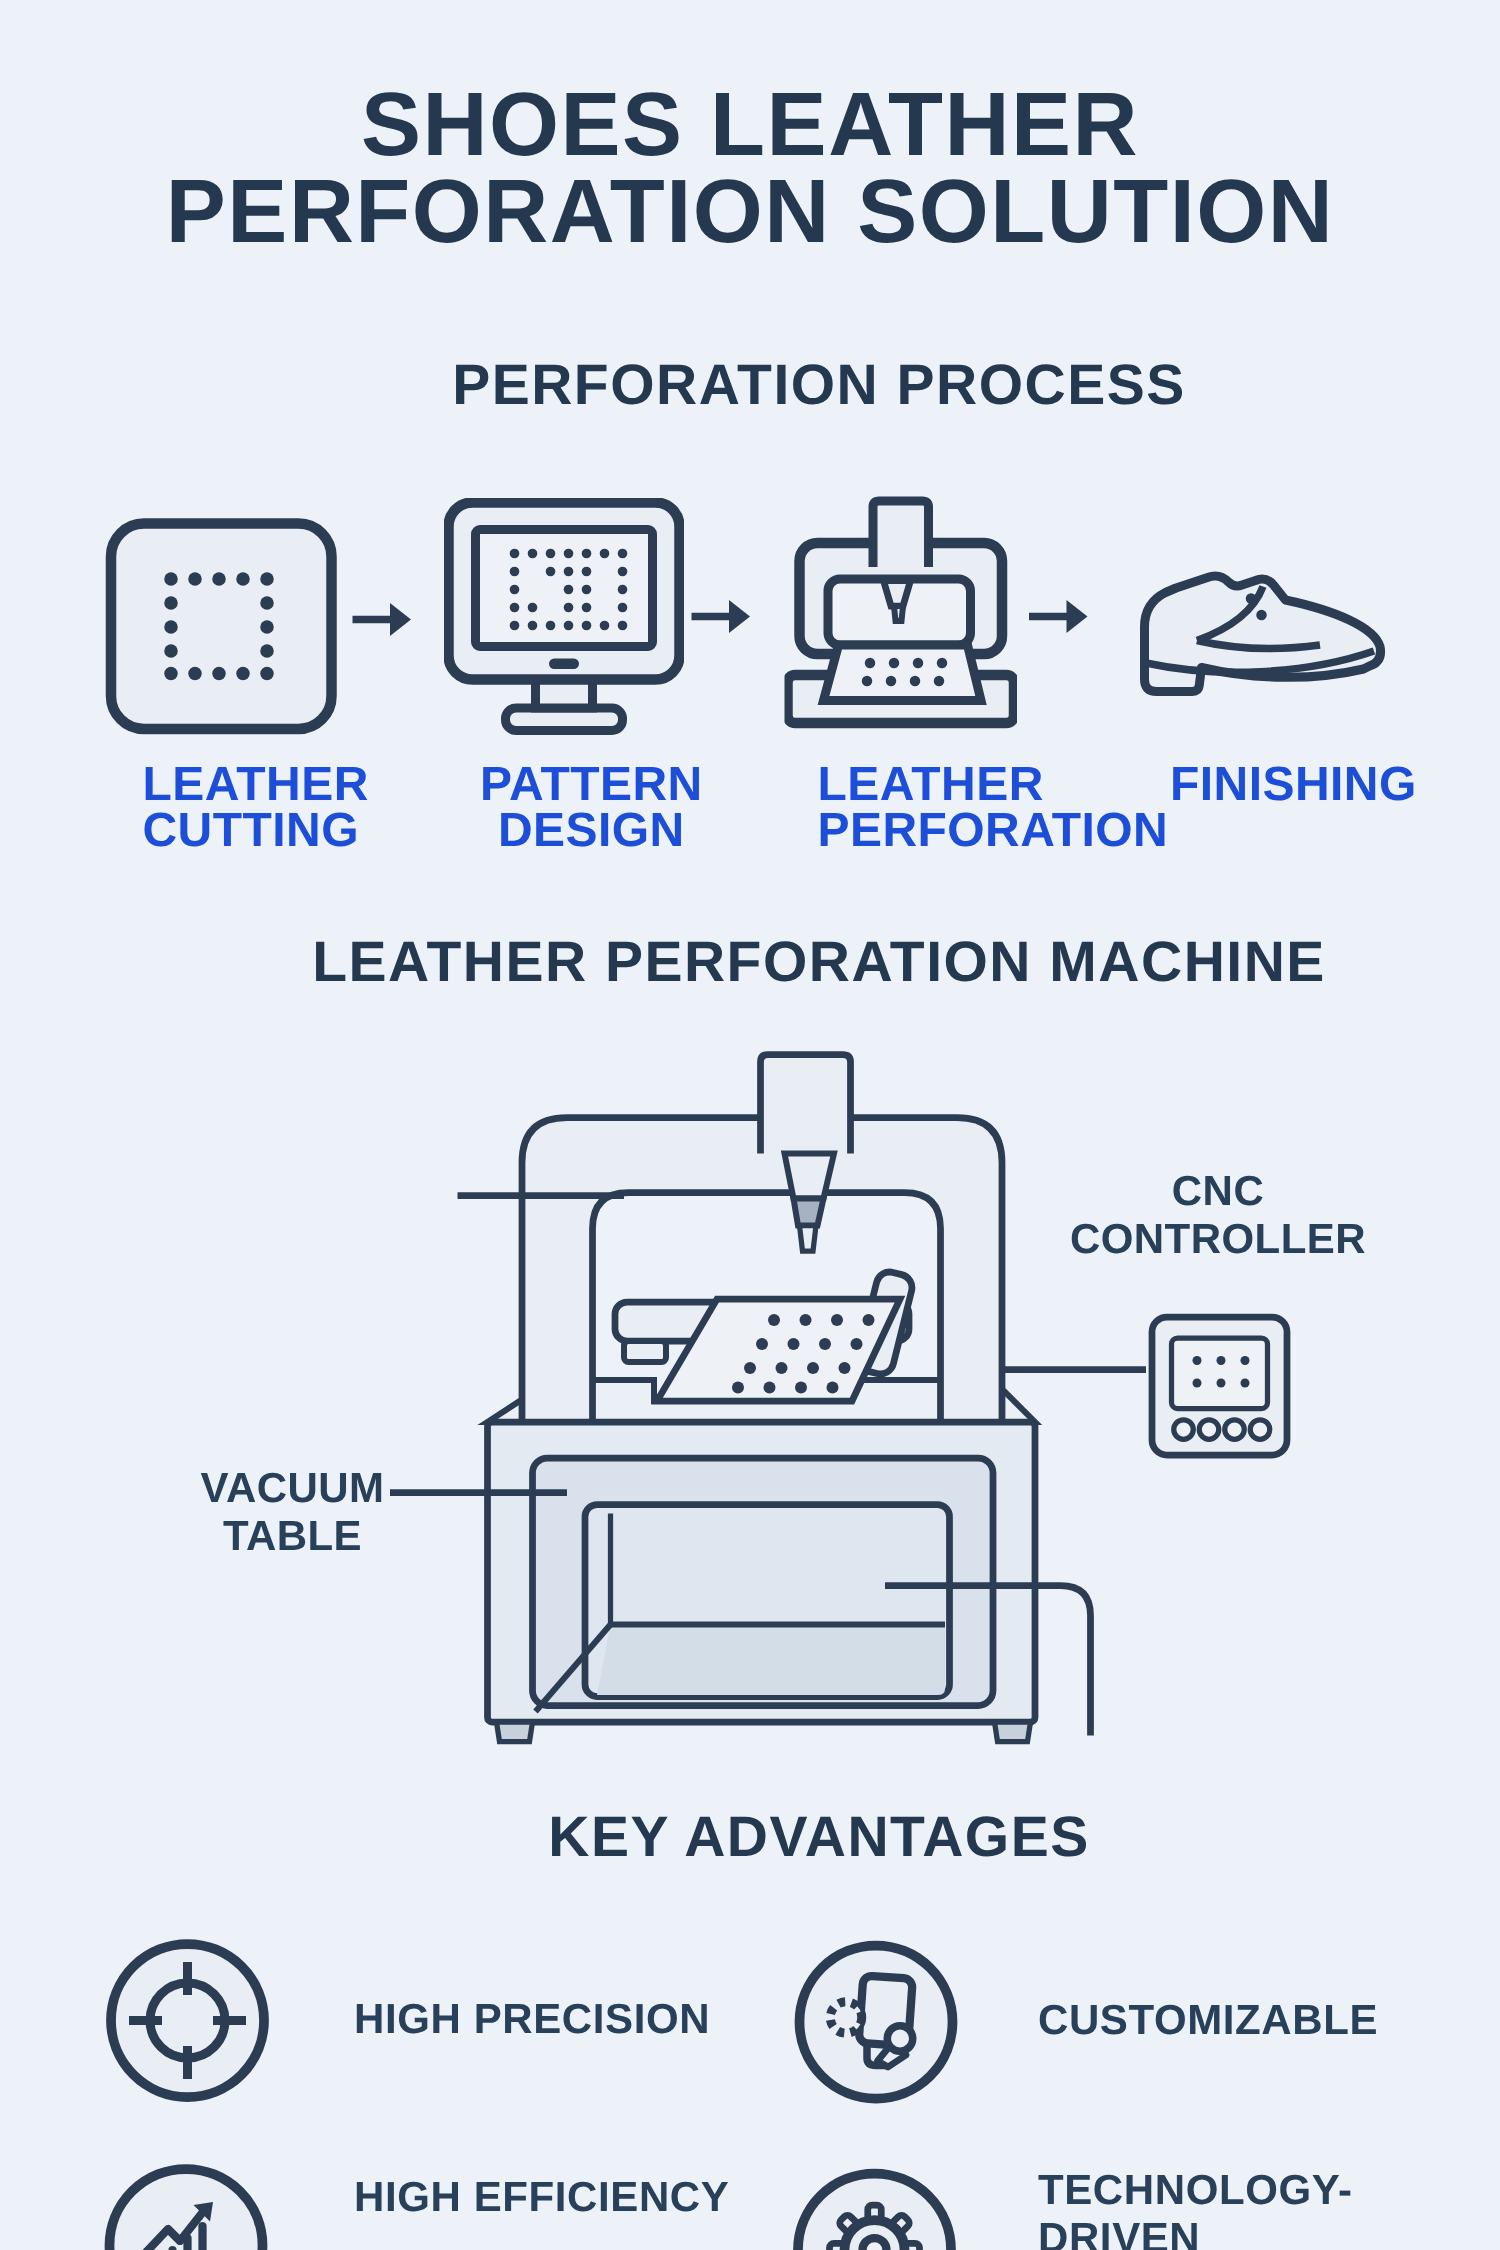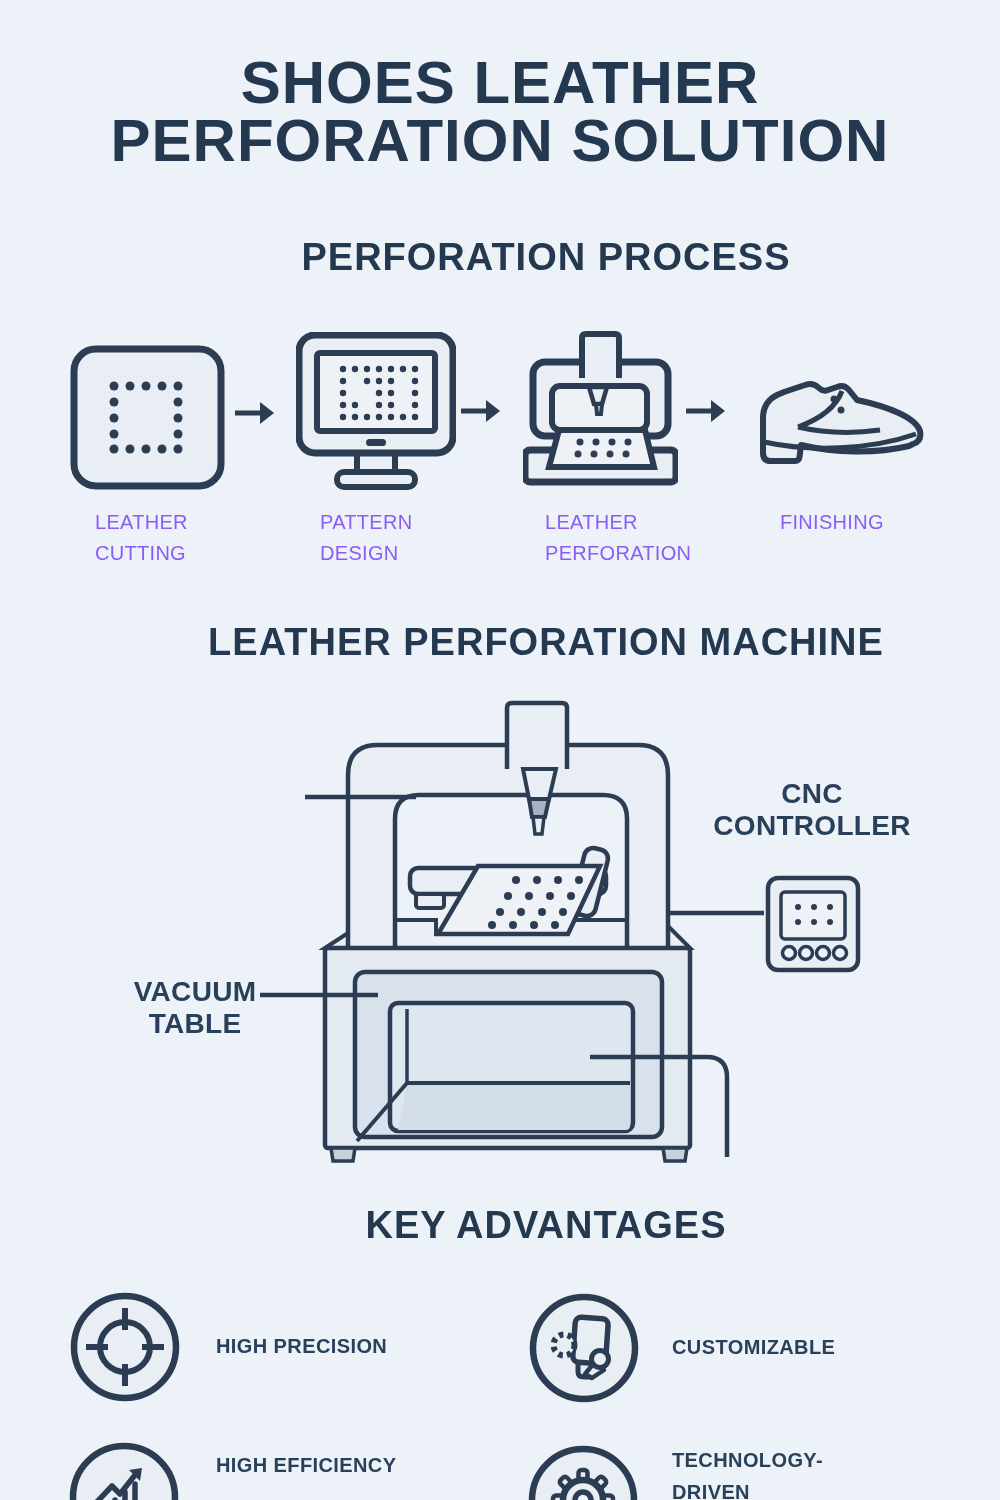--- a/index.html
+++ b/index.html
@@ -7,23 +7,23 @@
     width:1000px;height:1500px;overflow:hidden;
     background:#edf2f8;
     font-family:"Liberation Sans", sans-serif;
     color:#24384f;
   }
   .page{position:relative;width:1000px;height:1500px;overflow:hidden;}
   .abs{position:absolute;}
   .ctr{left:0;width:1000px;text-align:center;}
   .title-line{font-size:60px;font-weight:800;letter-spacing:1px;line-height:58px;color:#24384f;}
   .sec-heading{font-size:38px;font-weight:800;letter-spacing:1px;color:#24384f;padding-left:46px;}
-  .step-label{font-size:20px;font-weight:400;line-height:31px;letter-spacing:.3px;white-space:pre-line;color:#8b5cf6;}
+  .step-label{font-size:32px;font-weight:700;line-height:31px;letter-spacing:.3px;white-space:pre-line;color:#1d4ed8;}
   .mach-label{font-size:28px;font-weight:700;line-height:32px;letter-spacing:.3px;white-space:pre-line;text-align:center;color:#28405a;}
-  .adv-label{font-size:20px;font-weight:700;line-height:32px;letter-spacing:.4px;white-space:pre-line;color:#28405a;}
+  .adv-label{font-size:28px;font-weight:700;line-height:32px;letter-spacing:.4px;white-space:pre-line;color:#28405a;margin-left:20px;}
   svg{display:block;}
 </style>
 </head>
 <body>
 
 <div class="page">
 
   <div class="abs ctr title-line" style="top:54px;">SHOES LEATHER</div>
   <div class="abs ctr title-line" style="top:112px;">PERFORATION SOLUTION</div>
 
@@ -142,21 +142,21 @@
       <path d="M14,68 C 60,78 120,76 166,60" fill="none" stroke="#2b3c53" stroke-width="5"></path>
       <path d="M92,17 C 86,33 70,45 48,53" fill="none" stroke="#2b3c53" stroke-width="5"></path>
       <path d="M48,53 C 78,60 108,59 130,56" fill="none" stroke="#2b3c53" stroke-width="5"></path>
       <circle cx="84" cy="25" r="3.5" fill="#2b3c53"></circle>
       <circle cx="91" cy="36" r="3.5" fill="#2b3c53"></circle>
     </svg>
   </div>
 
   <div class="abs step-label" style="left:95px;top:507px;">LEATHER
 CUTTING</div>
-  <div class="abs step-label" style="left:320px;top:507px;">PATTERN
+  <div class="abs step-label" style="left:320px;top:507px;text-align:center;">PATTERN
 DESIGN</div>
   <div class="abs step-label" style="left:545px;top:507px;">LEATHER
 PERFORATION</div>
   <div class="abs step-label" style="left:780px;top:507px;">FINISHING</div>
 
   <div class="abs ctr sec-heading" style="top:621px;">LEATHER PERFORATION MACHINE</div>
 
   <div class="abs" style="left:0;top:690px;">
     <svg width="1000" height="480" viewBox="0 690 1000 480">
 

